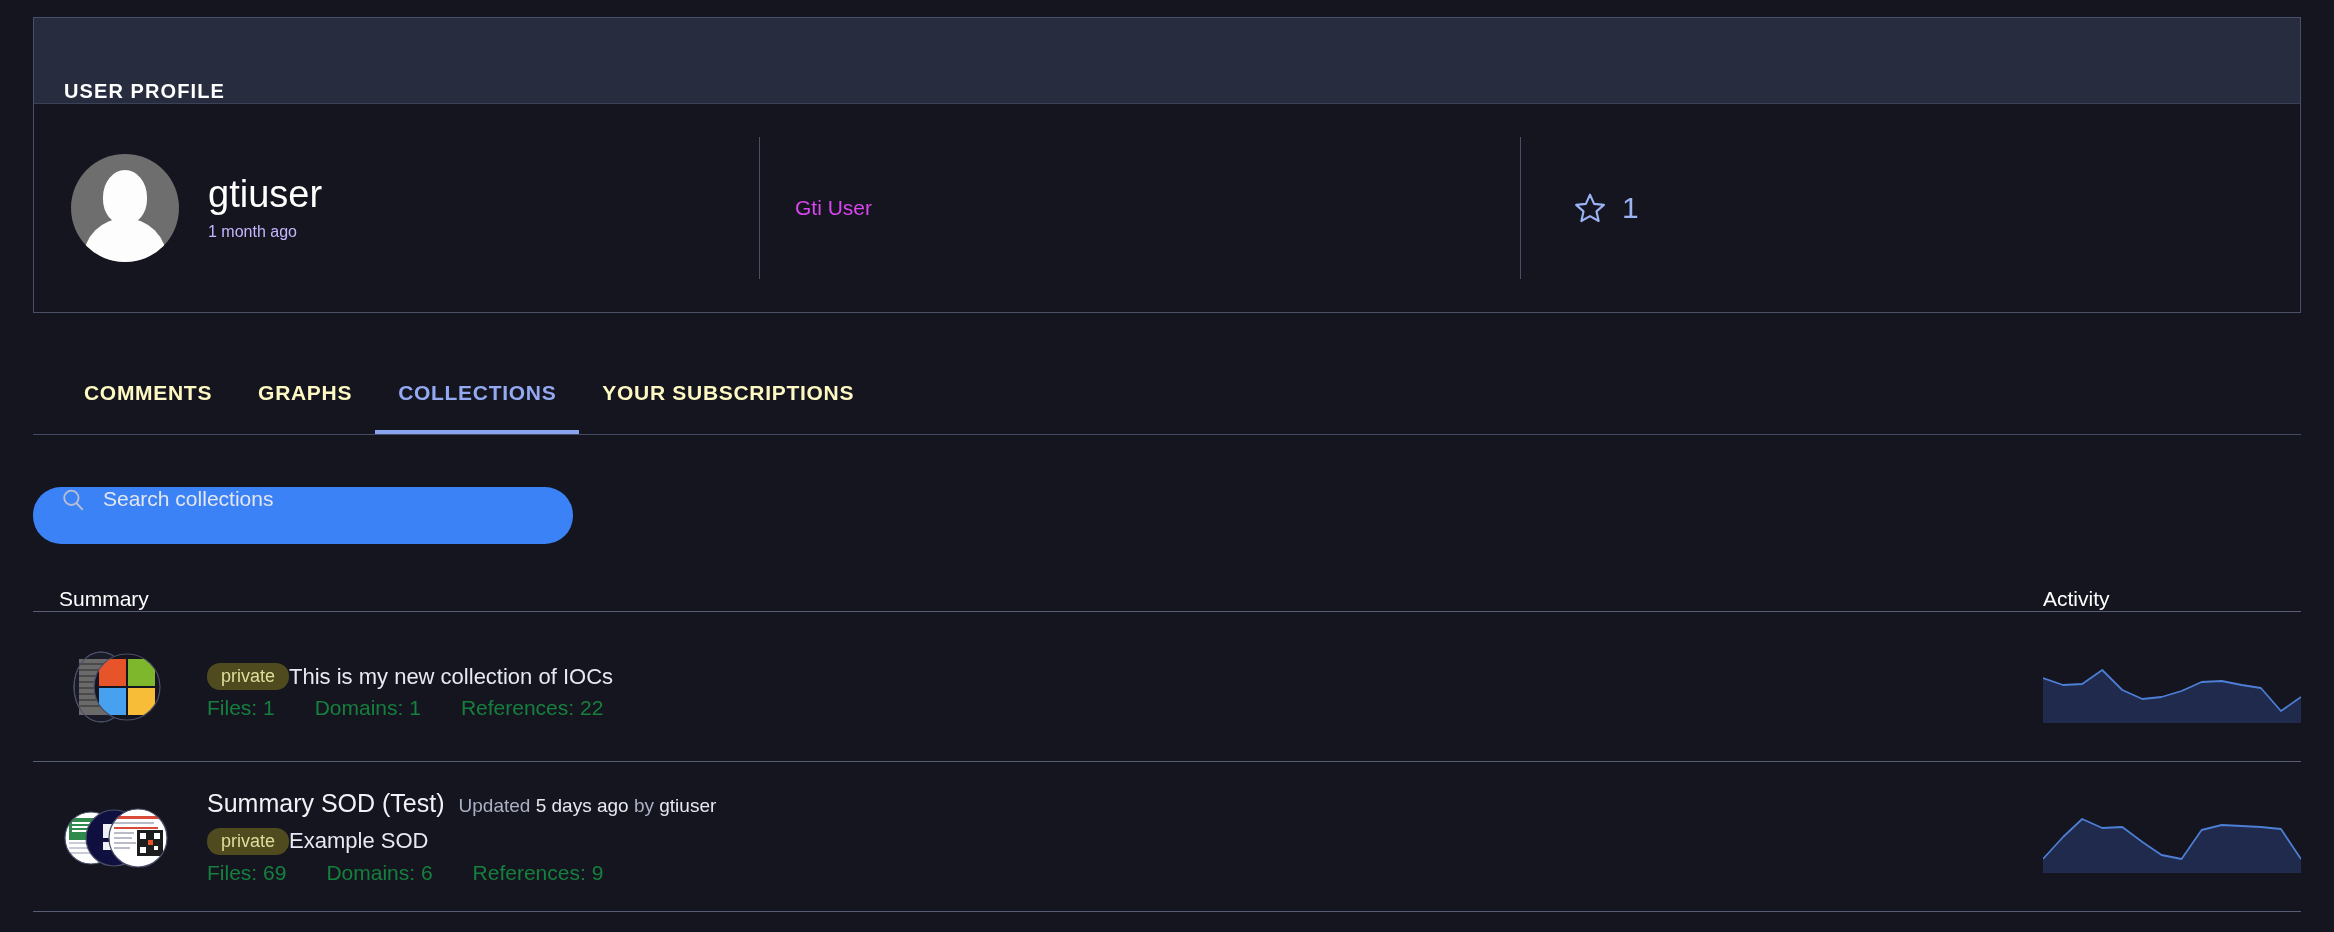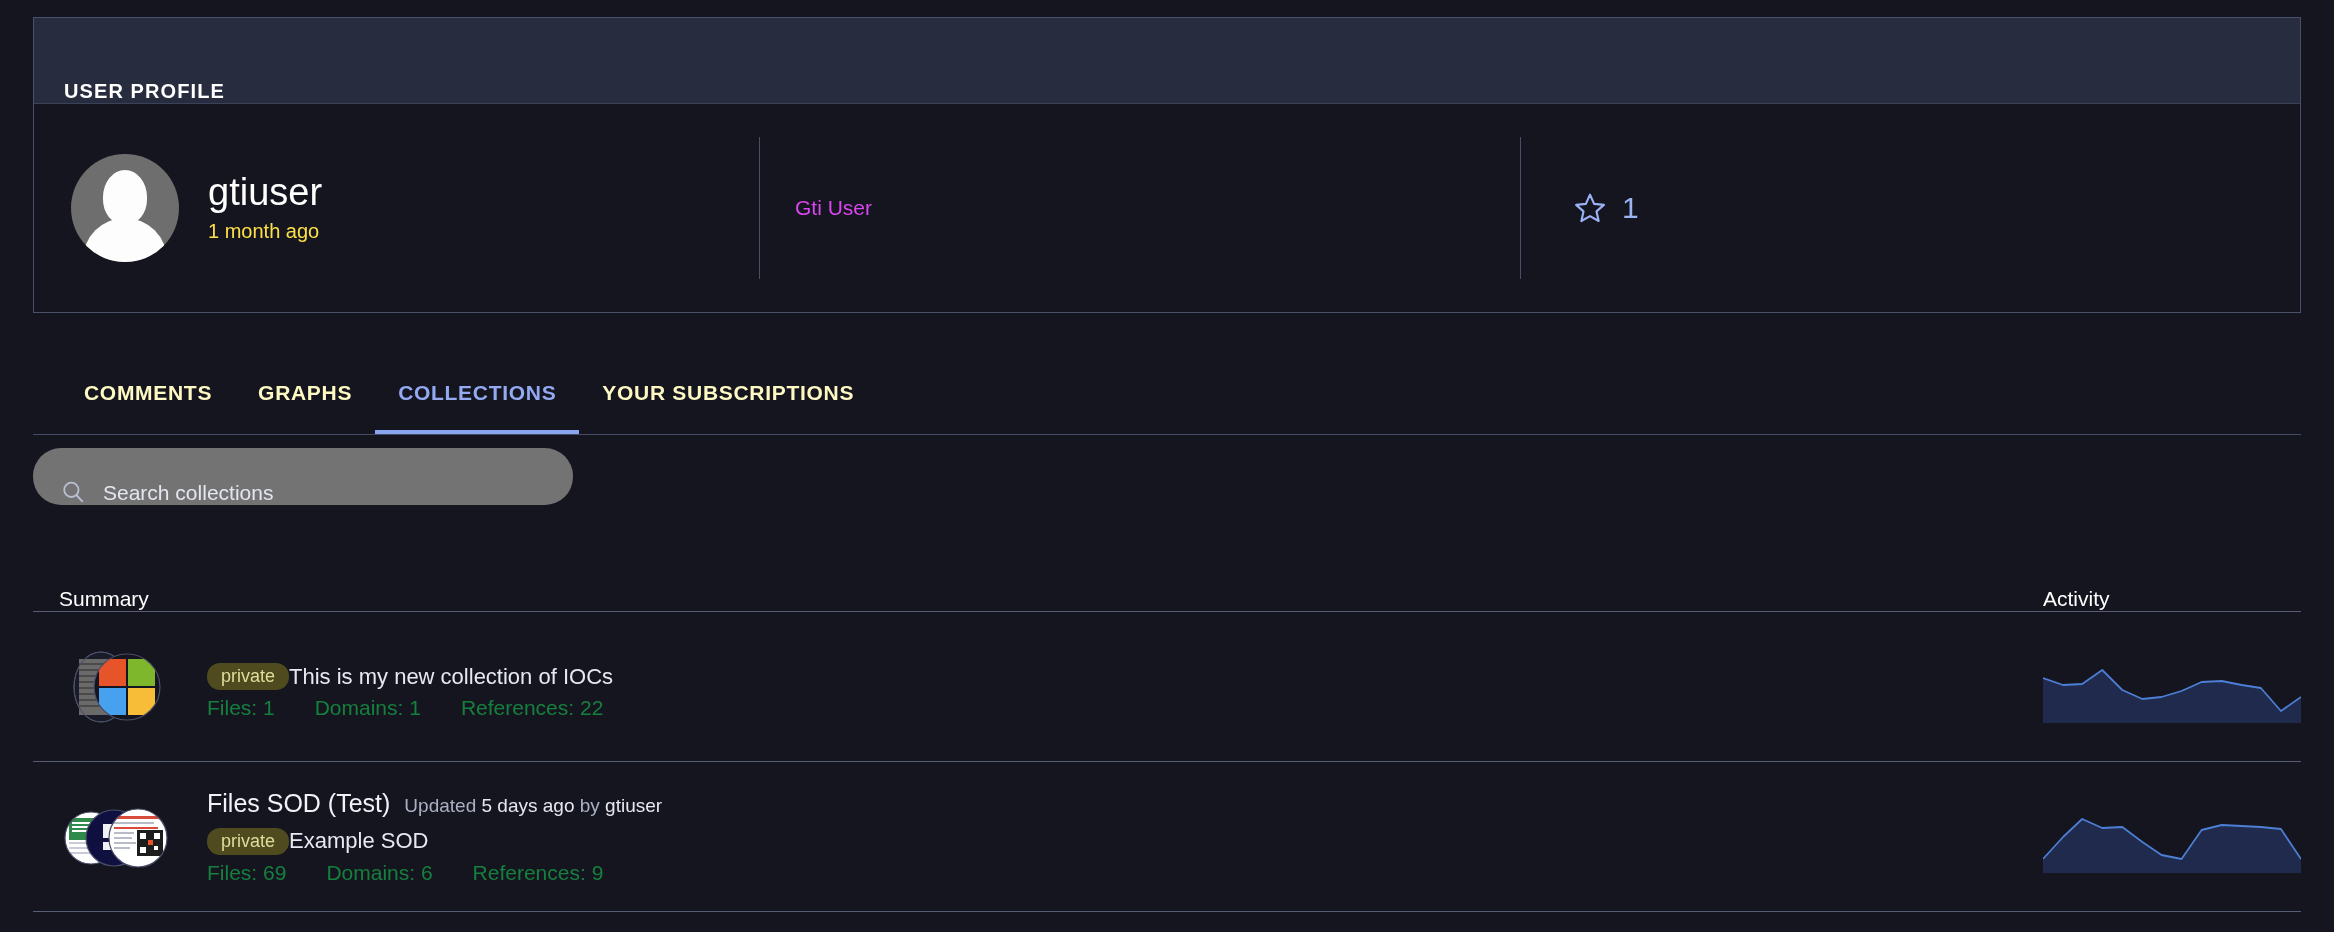--- a/index.html
+++ b/index.html
@@ -69,22 +69,22 @@
     background: #fdfdfd;
   }
   .identity-text { margin-left: 29px; }
   .username {
     font-size: 38px;
     color: #ffffff;
     line-height: 1.05;
     font-weight: 400;
   }
   .user-age {
-    font-size: 20px;
-    color: #fde047;
+    font-size: 16px;
+    color: #c4b5fd;
     margin-top: 8px;
   }
   .vdivider {
     width: 1px;
     background: #4a5068;
     margin: 33px 0;
     flex: none;
   }
   .profile-fullname {
     flex: none;
@@ -131,26 +131,26 @@
   }
   .tab:first-child { margin-left: 28px; }
   .tab.active {
     color: #93aaf2;
     border-bottom-color: #8ba4f0;
   }
 
   
   .search-box {
     position: absolute;
-    left: 33px; top: 448px;
+    left: 33px; top: 487px;
     width: 540px; height: 57px;
-    background: #737373;
+    background: #3b82f6;
     border-radius: 28px;
     display: flex;
-    align-items: flex-end;
+    align-items: flex-start;
     padding-left: 27px;
     gap: 17px;
   }
   .search-icon { width: 26px; height: 26px; display: block; flex: none; }
   .search-input {
     flex: 1;
     background: transparent;
     border: none;
     outline: none;
     color: #e8eaf2;
@@ -414,21 +414,21 @@
             <rect x="95" y="51" width="6" height="6" fill="#ffffff"></rect>
             <rect x="81" y="65" width="6" height="6" fill="#ffffff"></rect>
             <rect x="89" y="58" width="5" height="5" fill="#e8542a"></rect>
             <rect x="95" y="64" width="4" height="4" fill="#ffffff"></rect>
           </g>
           <circle cx="79" cy="56" r="29" fill="none" stroke="#4a5068" stroke-width="1.2"></circle>
         </svg>
       </div>
       <div class="row-text">
         <div class="row-title-line">
-          <span class="coll-name">Files SOD (Test)</span>
+          <span class="coll-name">Summary SOD (Test)</span>
           <span class="coll-meta">
             <span>Updated</span>
             <b>5 days ago</b>
             <span>by</span>
             <b>gtiuser</b>
           </span>
         </div>
         <div class="row-desc-line">
           <span class="badge-private">private</span>
           <span class="coll-desc">Example SOD</span>

